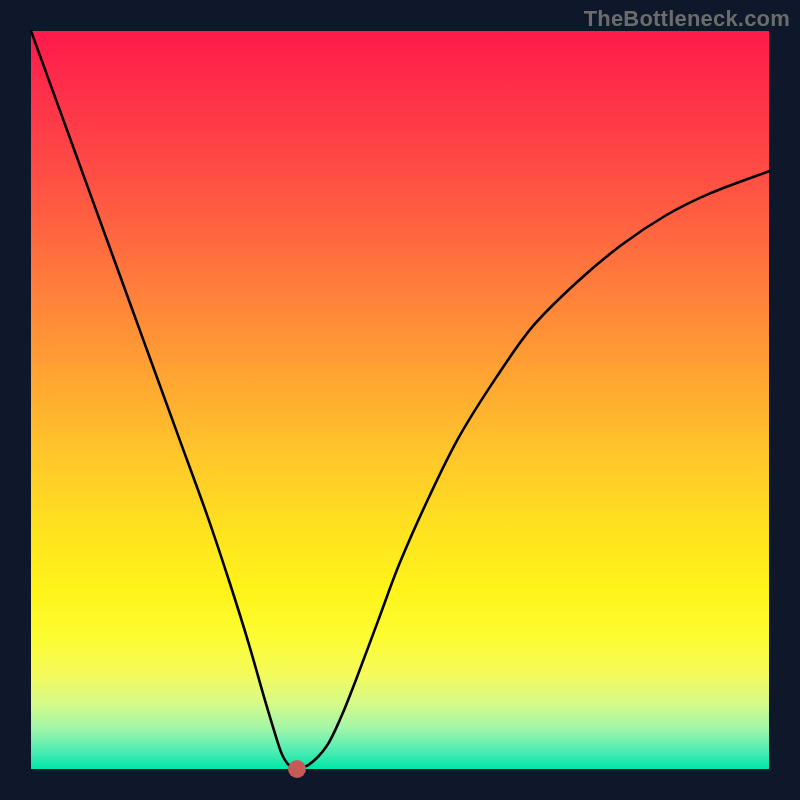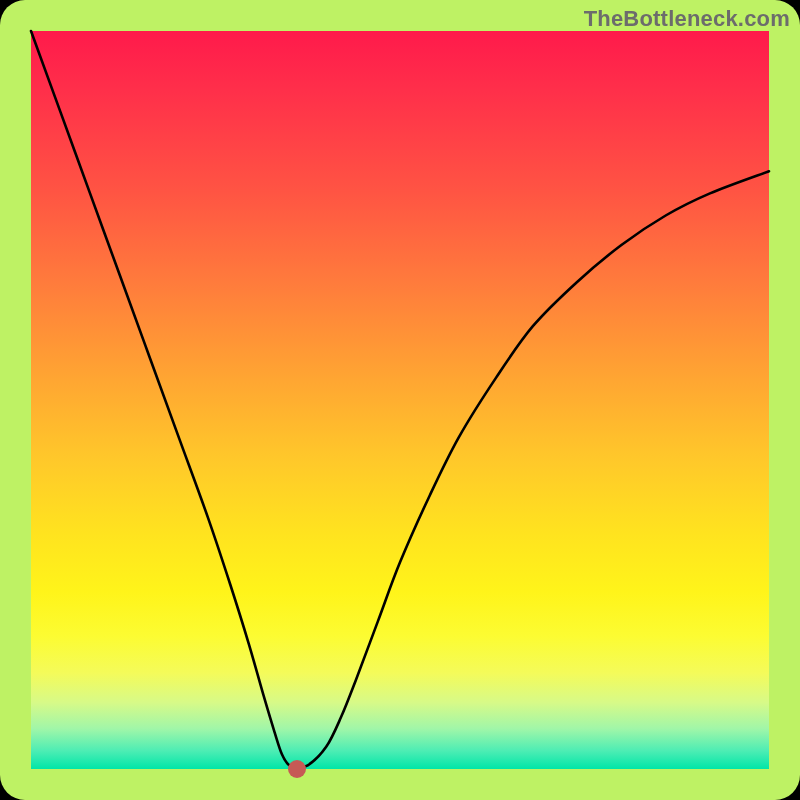--- a/index.html
+++ b/index.html
@@ -9,22 +9,21 @@
     height: 800px;
     background: #000;
     overflow: hidden;
     font-family: Arial, Helvetica, sans-serif;
   }
   .outer {
     position: absolute;
     left: 0; top: 0;
     width: 800px;
     height: 800px;
-    background: #bef264;
-    border-radius: 25px;
+    background: #0f172a;
   }
   .plot {
     position: absolute;
     
     left: 31px;
     top: 31px;
     width: 738px;
     height: 738px;
     
     background: linear-gradient(

